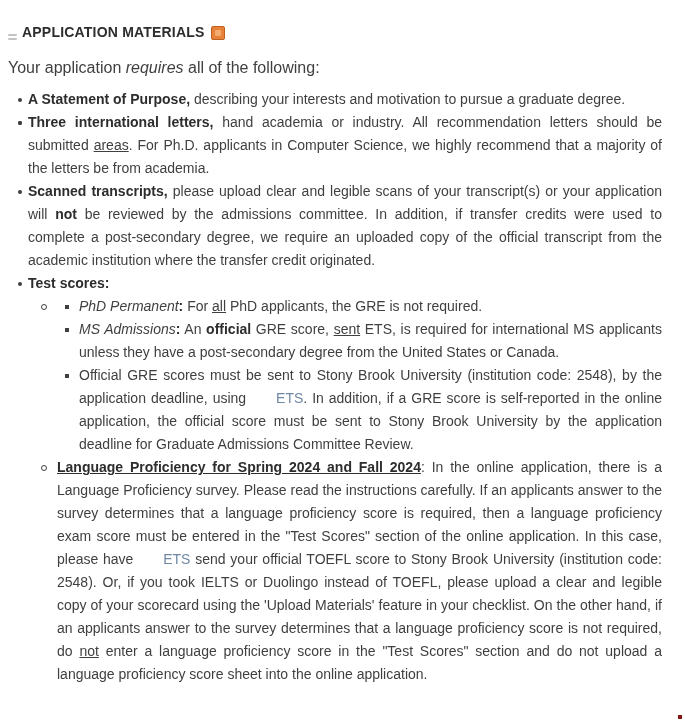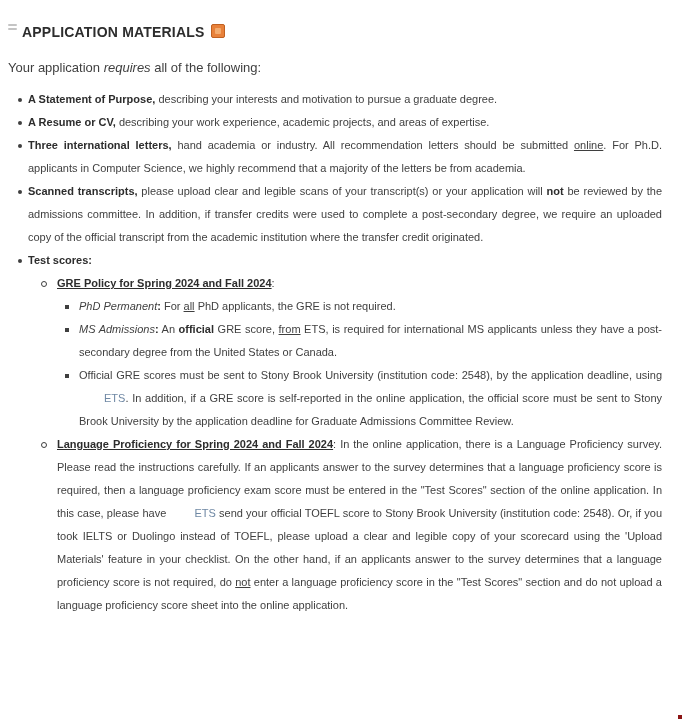--- a/index.html
+++ b/index.html
@@ -1,32 +1,32 @@
 <!DOCTYPE html>
 <html style="--text: #3f3f3f; --heading: #2d2d2d; --link: #6f88a4; --icon_gray: #c4c4c4; --icon_orange: #e8813a; --icon_orange_border: #c06020; --artifact_red: #8b1414;"><head>
 <meta charset="utf-8">
 <style>
   html,body{margin:0;padding:0;}
   body{
     width:685px;height:722px;background:#ffffff;overflow:hidden;position:relative;
     font-family:"Liberation Sans",sans-serif;color:var(--text,#3f3f3f);
   }
   .page{padding:24px 8px 0 8px;}
-  .header{display:flex;align-items:flex-start;}
+  .header{display:flex;align-items:flex-end;}
   .drag-icon{display:flex;flex-direction:column;gap:2px;width:9px;margin-right:5px;flex:0 0 auto;}
   .drag-icon span{display:block;height:2px;background:var(--icon_gray,#c4c4c4);border-radius:1px;}
   .title{font-size:14px;font-weight:bold;color:var(--heading,#2d2d2d);margin:0;letter-spacing:.2px;}
   .orange-icon{
     width:12px;height:12px;margin-left:6px;flex:0 0 auto;position:relative;
     background:var(--icon_orange,#e8813a);border:1px solid var(--icon_orange_border,#c06020);border-radius:2px;
   }
   .orange-icon::after{content:"";position:absolute;left:3px;top:3px;right:3px;bottom:3px;background:#f3ab6e;border-radius:1px;}
-  .intro{margin:20px 0 0 0;font-size:13px;line-height:16px;}
+  .intro{margin:20px 0 0 0;font-size:16px;line-height:16px;}
   .list{margin-top:12px;padding-right:15px;}
-  .li{position:relative;font-size:11px;line-height:23px;text-align:justify;}
+  .li{position:relative;font-size:14px;line-height:23px;text-align:justify;}
   .li-text{}
   .lv1{padding-left:20px;}
   .lv2{padding-left:49px;}
   .lv3{padding-left:71px;}
   .marker{position:absolute;display:block;}
   .m1{left:10px;top:10px;width:4px;height:4px;background:var(--text,#3f3f3f);border-radius:50%;}
   .m2{left:33px;top:9px;width:4px;height:4px;border:1px solid var(--text,#3f3f3f);border-radius:50%;background:transparent;}
   .m3{left:57px;top:10px;width:4px;height:4px;background:var(--text,#3f3f3f);}
   .b{font-weight:bold;color:var(--heading,#2d2d2d);}
   .i{font-style:italic;}
@@ -44,25 +44,25 @@
         <span></span>
       </span>
     <h1 class="title">APPLICATION MATERIALS</h1>
     <span class="orange-icon"></span>
   </div>
 
   <p class="intro"><span>Your application </span><span class="i">requires</span><span> all of the following:</span></p>
 
   <div class="list">
       <div class="li lv1"><span class="marker m1"></span><span class="li-text"><span class="b">A Statement of Purpose,</span><span> describing your interests and motivation to pursue a graduate degree.</span></span></div>
-      <div class="li lv1"><span class="marker m1"></span><span class="li-text"><span class="b">A Resume or CV,</span><span> describing your work experience, academic projects, and areas of expertise.</span></span></div>
-      <div class="li lv1"><span class="marker m1"></span><span class="li-text"><span class="b">Three international letters,</span><span> hand academia or industry. All recommendation letters should be submitted </span><span class="u">online</span><span>. For Ph.D. applicants in Computer Science, we highly recommend that a majority of the letters be from academia.</span></span></div>
+      <div class="li lv1"><span class="marker m1"></span></div>
+      <div class="li lv1"><span class="marker m1"></span><span class="li-text"><span class="b">Three international letters,</span><span> hand academia or industry. All recommendation letters should be submitted </span><span class="u">areas</span><span>. For Ph.D. applicants in Computer Science, we highly recommend that a majority of the letters be from academia.</span></span></div>
       <div class="li lv1"><span class="marker m1"></span><span class="li-text"><span class="b">Scanned transcripts,</span><span> please upload clear and legible scans of your transcript(s) or your application will </span><span class="b">not</span><span> be reviewed by the admissions committee. In addition, if transfer credits were used to complete a post-secondary degree, we require an uploaded copy of the official transcript from the academic institution where the transfer credit originated.</span></span></div>
       <div class="li lv1"><span class="marker m1"></span><span class="li-text"><span class="b">Test scores:</span></span></div>
-      <div class="li lv2"><span class="marker m2"></span><span class="li-text"><span class="b u">GRE Policy for Spring 2024 and Fall 2024</span><span>:</span></span></div>
+      <div class="li lv2"><span class="marker m2"></span></div>
       <div class="li lv3"><span class="marker m3"></span><span class="li-text"><span class="i">PhD Permanent</span><span class="b">:</span><span> For </span><span class="u">all</span><span> PhD applicants, the GRE is not required.</span></span></div>
-      <div class="li lv3"><span class="marker m3"></span><span class="li-text"><span class="i">MS Admissions</span><span class="b">:</span><span> An </span><span class="b">official</span><span> GRE score, </span><span class="u">from</span><span> ETS, is required for international MS applicants unless they have a post-secondary degree from the United States or Canada.</span></span></div>
+      <div class="li lv3"><span class="marker m3"></span><span class="li-text"><span class="i">MS Admissions</span><span class="b">:</span><span> An </span><span class="b">official</span><span> GRE score, </span><span class="u">sent</span><span> ETS, is required for international MS applicants unless they have a post-secondary degree from the United States or Canada.</span></span></div>
       <div class="li lv3"><span class="marker m3"></span><span class="li-text"><span>Official GRE scores must be sent to Stony Brook University (institution code: 2548), by the application deadline, using </span><span class="link">ETS</span><span>. In addition, if a GRE score is self-reported in the online application, the official score must be sent to Stony Brook University by the application deadline for Graduate Admissions Committee Review.</span></span></div>
       <div class="li lv2"><span class="marker m2"></span><span class="li-text"><span class="b u">Language Proficiency for Spring 2024 and Fall 2024</span><span>: In the online application, there is a Language Proficiency survey. Please read the instructions carefully. If an applicants answer to the survey determines that a language proficiency score is required, then a language proficiency exam score must be entered in the "Test Scores" section of the online application. In this case, please have </span><span class="link">ETS</span><span> send your official TOEFL score to Stony Brook University (institution code: 2548). Or, if you took IELTS or Duolingo instead of TOEFL, please upload a clear and legible copy of your scorecard using the 'Upload Materials' feature in your checklist. On the other hand, if an applicants answer to the survey determines that a language proficiency score is not required, do </span><span class="u">not</span><span> enter a language proficiency score in the "Test Scores" section and do not upload a language proficiency score sheet into the online application.</span></span></div>
     </div>
 </div>
 
 <span class="artifact"></span>
 
 </body></html>

